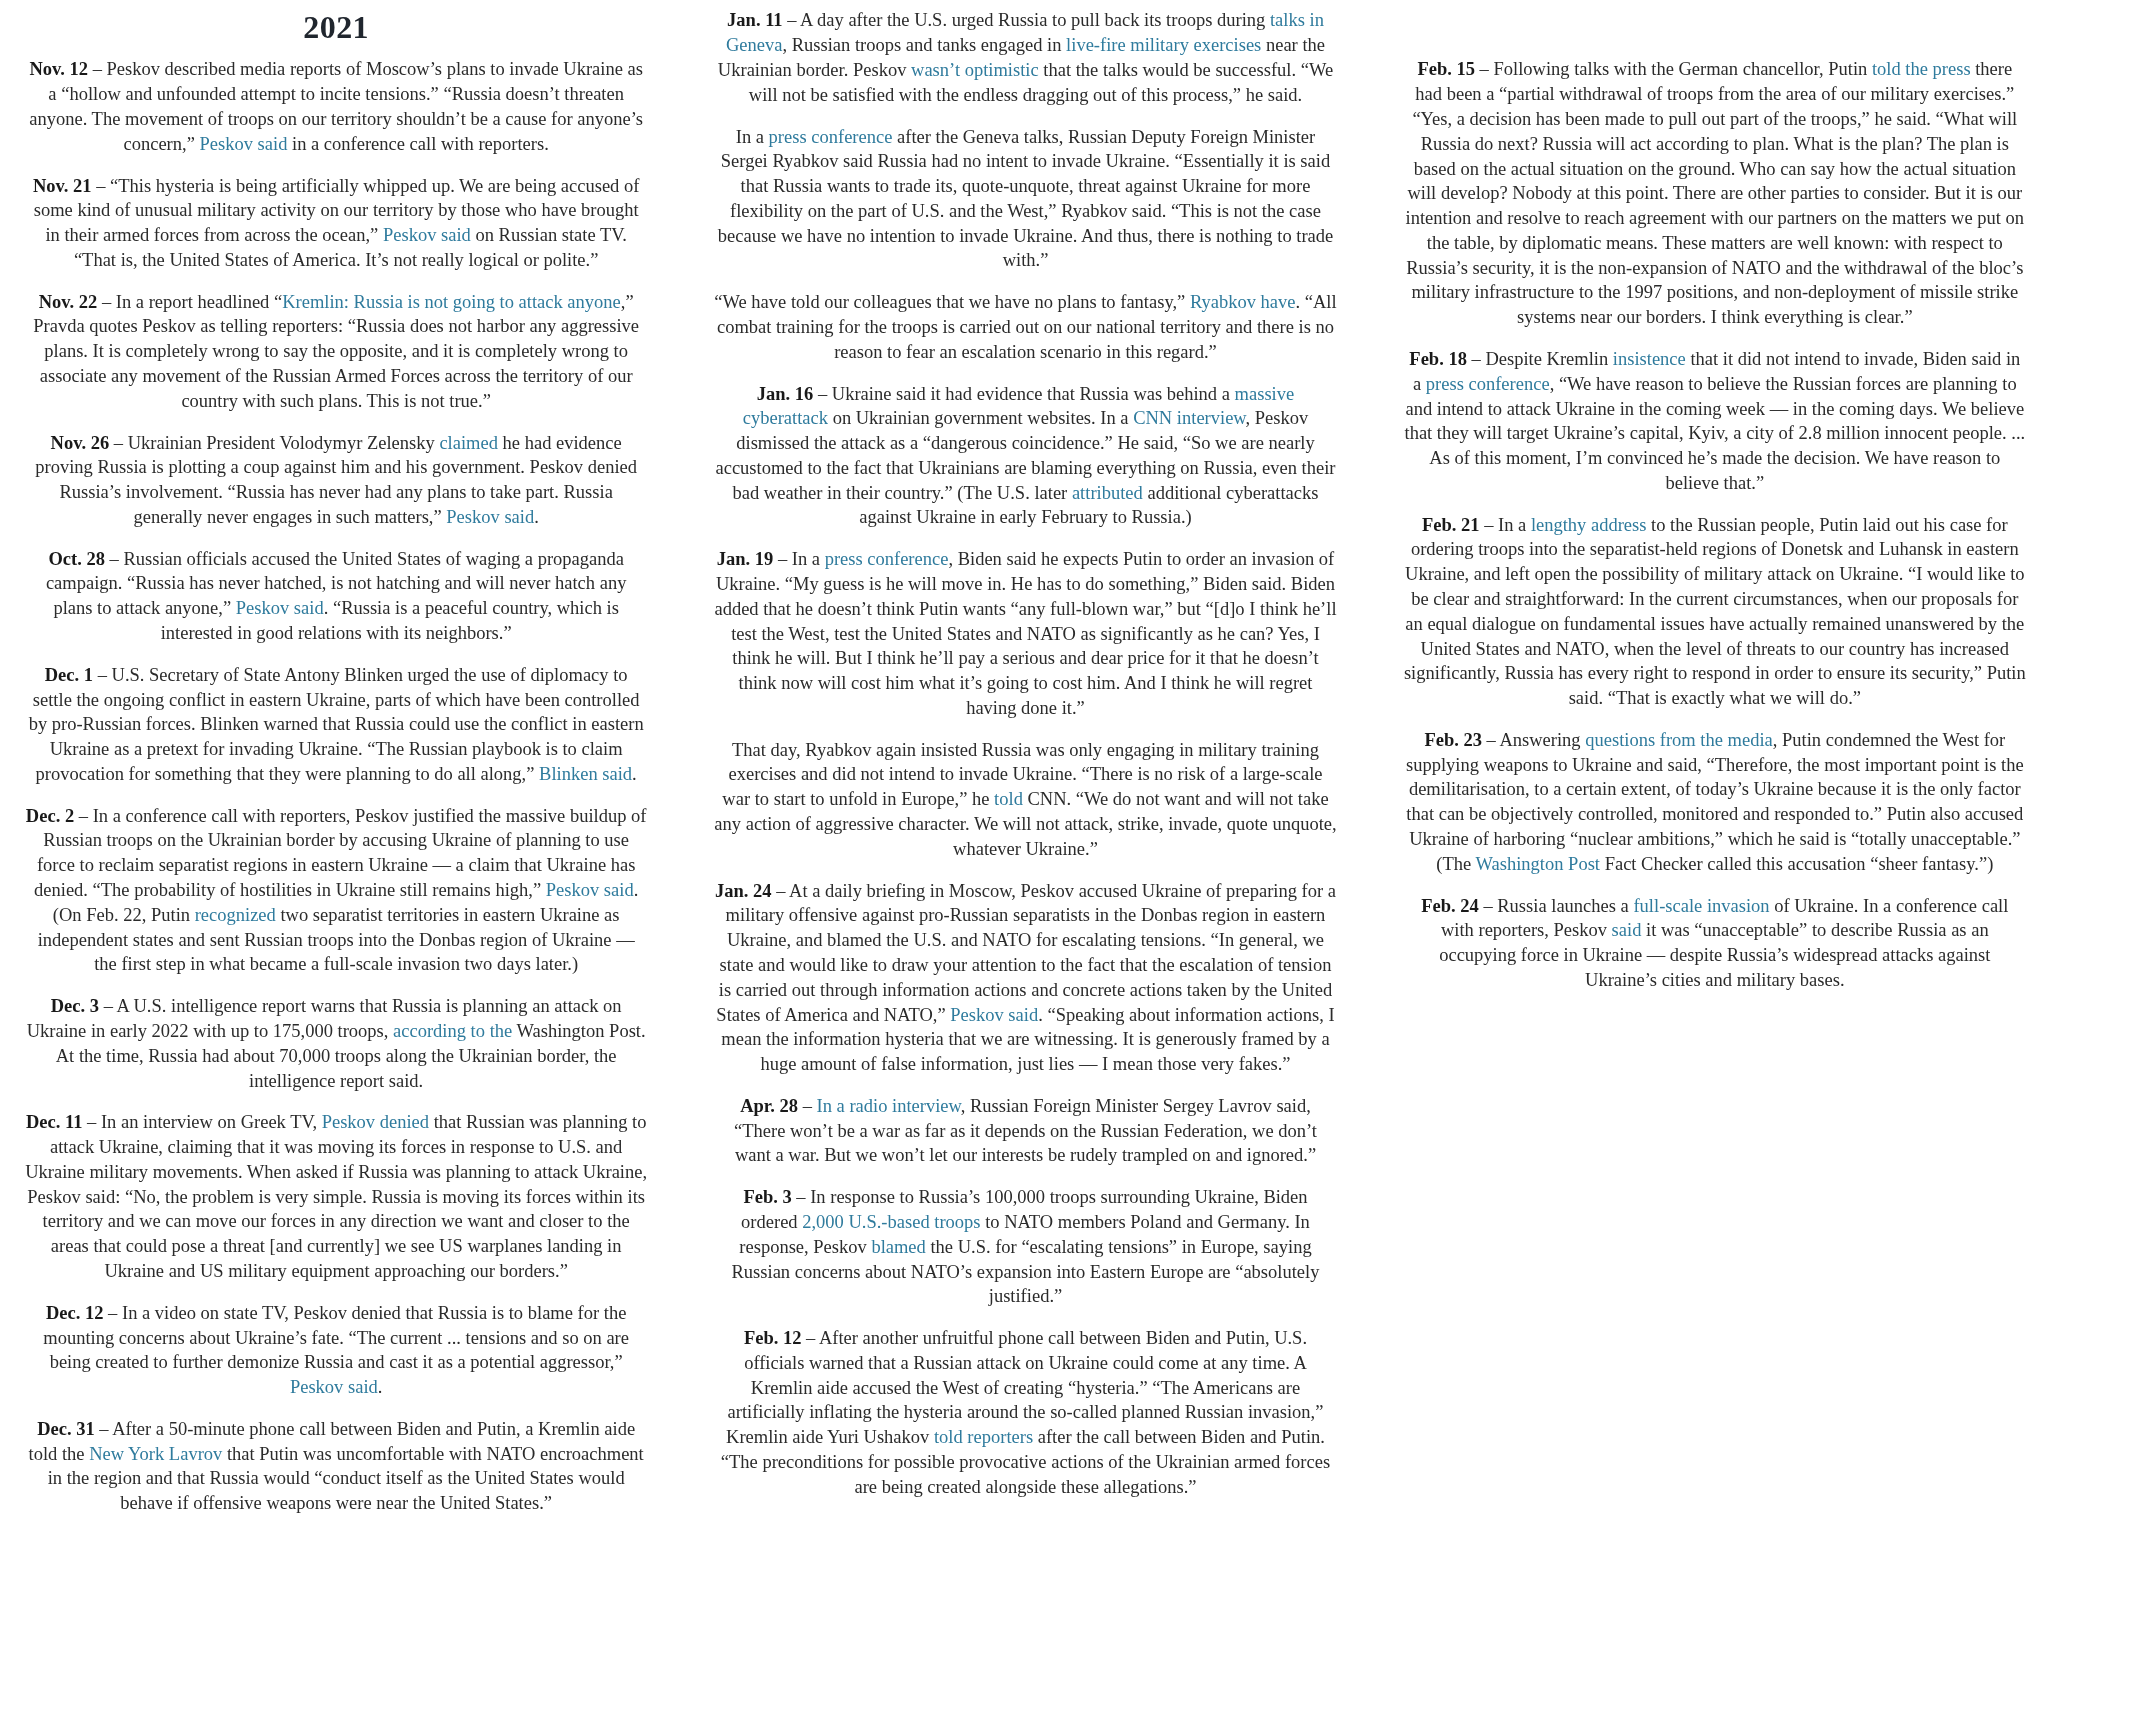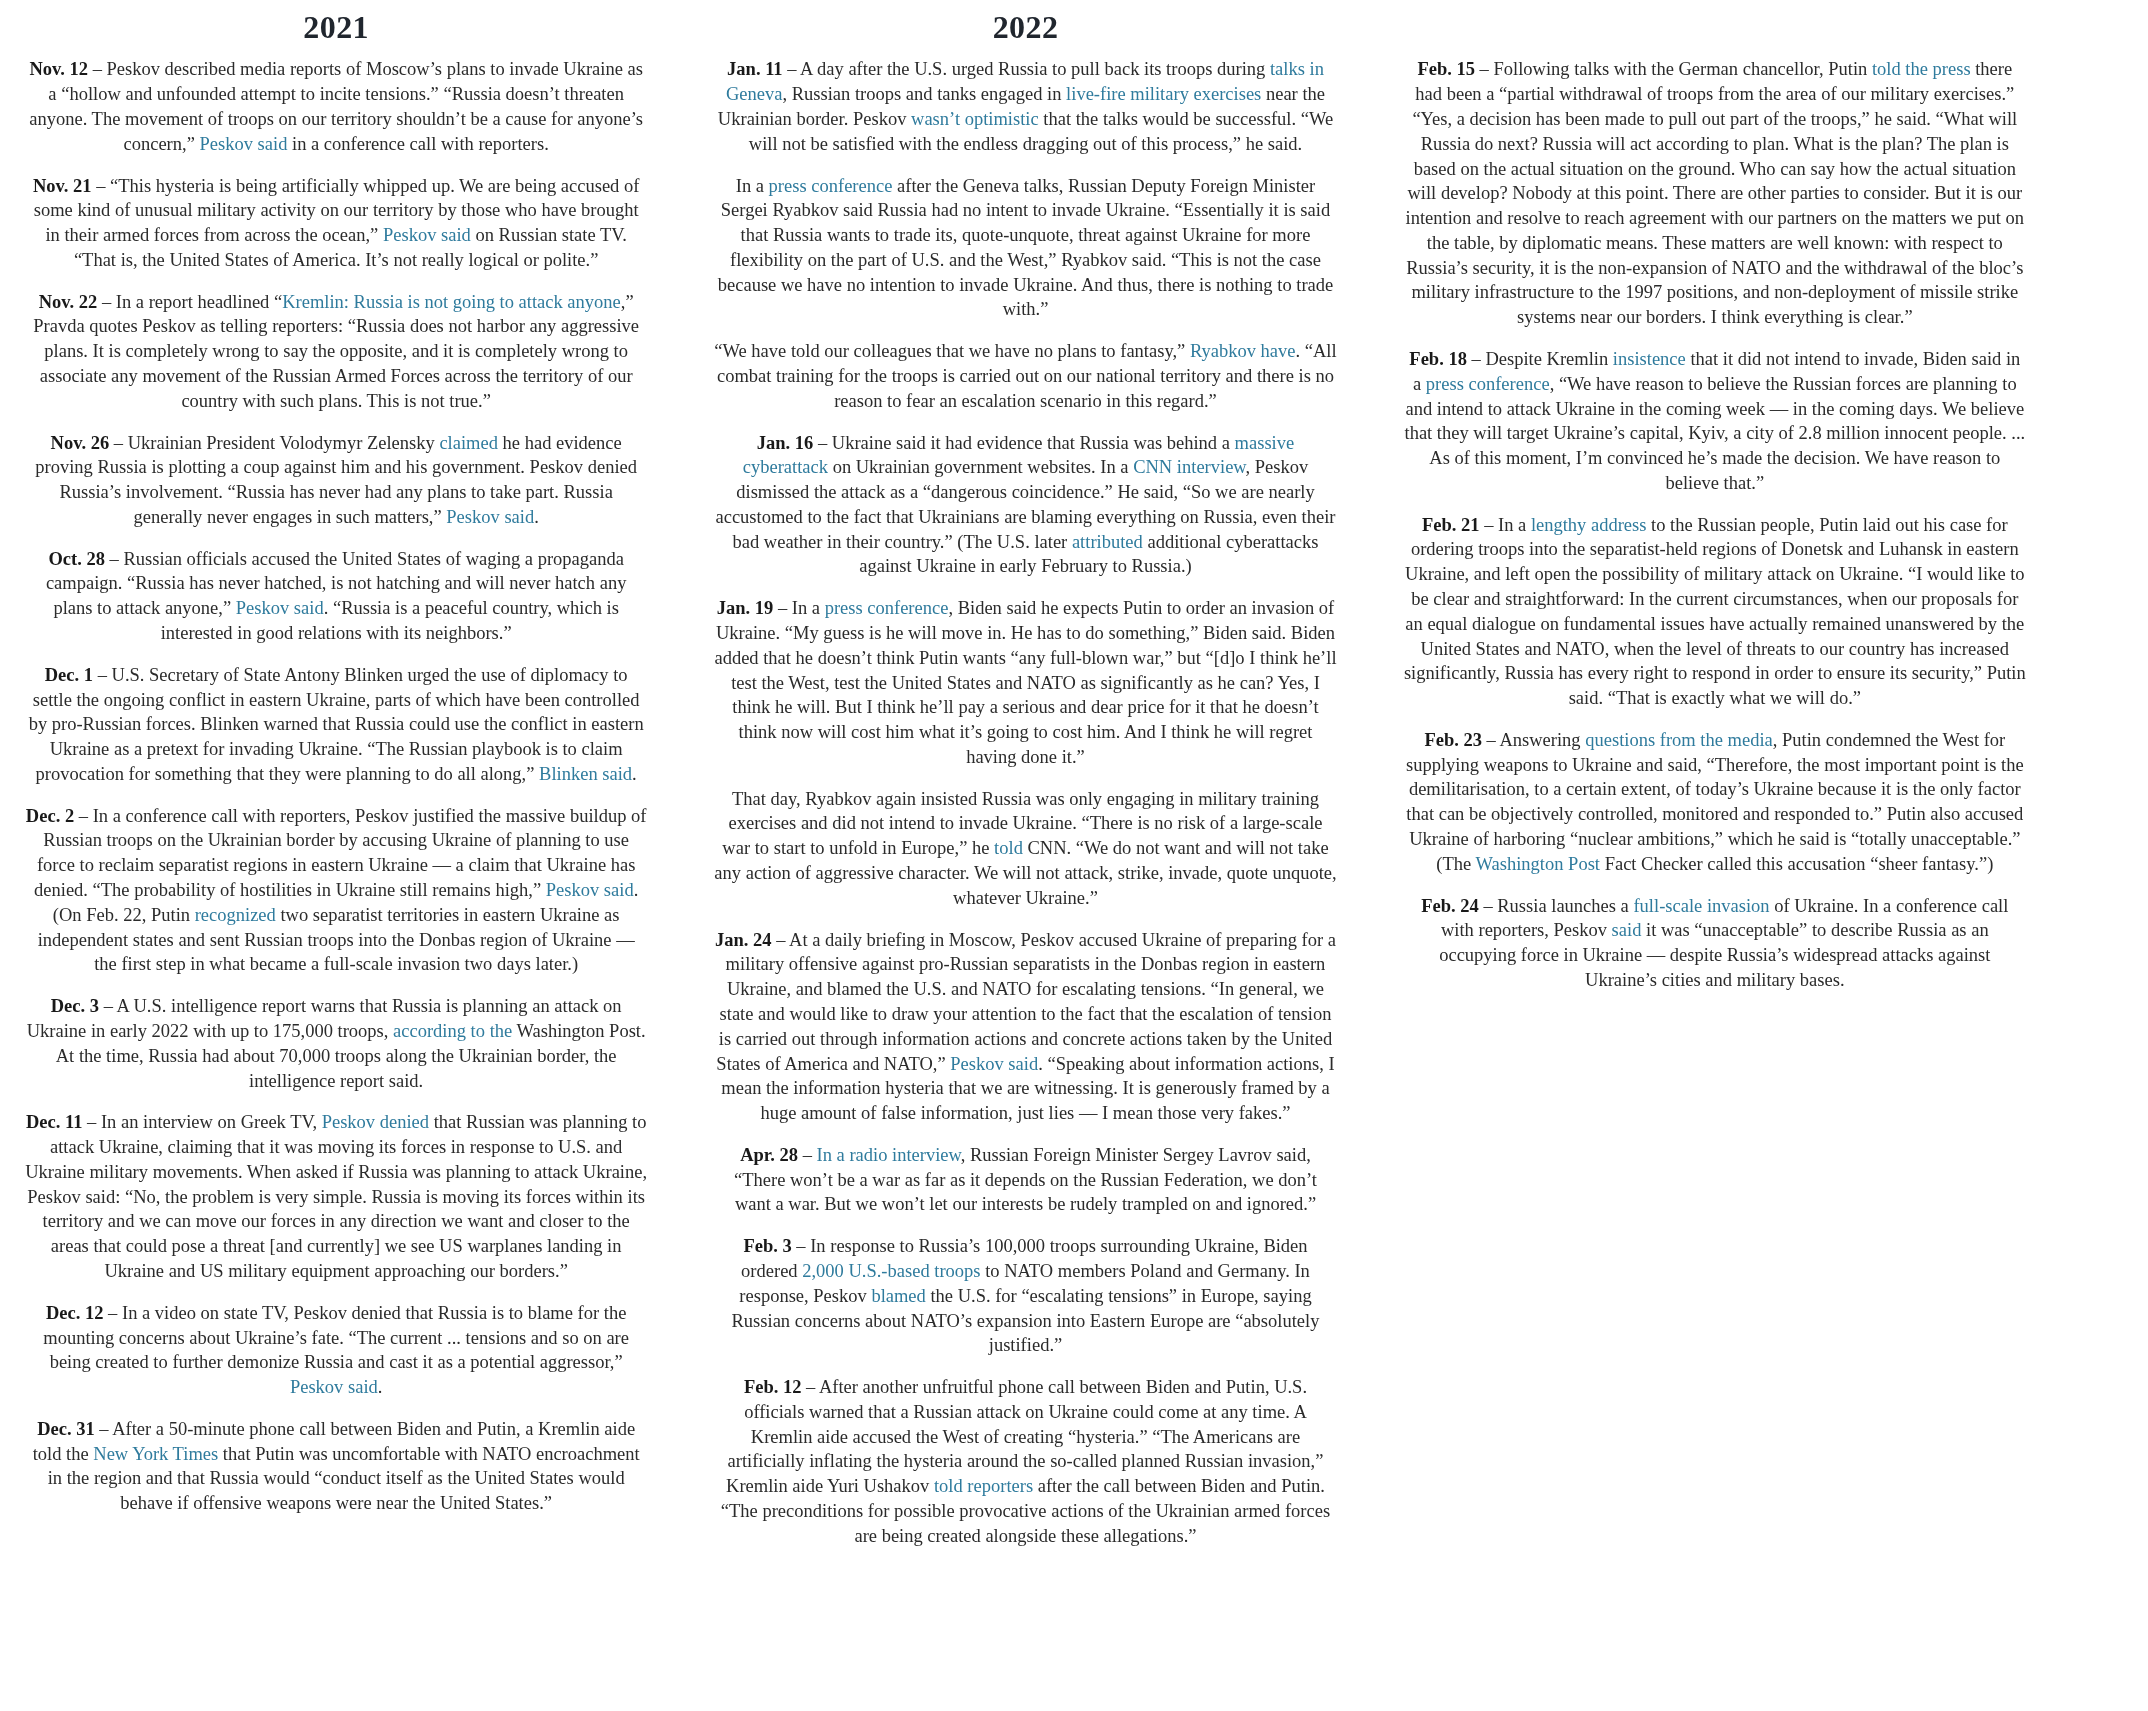--- a/index.html
+++ b/index.html
@@ -50,25 +50,24 @@
         <p class="entry"><span class="date">Nov. 12</span><span> – Peskov described media reports of Moscow’s plans to invade Ukraine as a “hollow and unfounded attempt to incite tensions.” “Russia doesn’t threaten anyone. The movement of troops on our territory shouldn’t be a cause for anyone’s concern,” </span><a href="#">Peskov said</a><span> in a conference call with reporters.</span></p>
         <p class="entry"><span class="date">Nov. 21</span><span> – “This hysteria is being artificially whipped up. We are being accused of some kind of unusual military activity on our territory by those who have brought in their armed forces from across the ocean,” </span><a href="#">Peskov said</a><span> on Russian state TV. “That is, the United States of America. It’s not really logical or polite.”</span></p>
         <p class="entry"><span class="date">Nov. 22</span><span> – In a report headlined “</span><a href="#">Kremlin: Russia is not going to attack anyone</a><span>,” Pravda quotes Peskov as telling reporters: “Russia does not harbor any aggressive plans. It is completely wrong to say the opposite, and it is completely wrong to associate any movement of the Russian Armed Forces across the territory of our country with such plans. This is not true.”</span></p>
         <p class="entry"><span class="date">Nov. 26</span><span> – Ukrainian President Volodymyr Zelensky </span><a href="#">claimed</a><span> he had evidence proving Russia is plotting a coup against him and his government. Peskov denied Russia’s involvement. “Russia has never had any plans to take part. Russia generally never engages in such matters,” </span><a href="#">Peskov said</a><span>.</span></p>
         <p class="entry"><span class="date">Oct. 28</span><span> – Russian officials accused the United States of waging a propaganda campaign. “Russia has never hatched, is not hatching and will never hatch any plans to attack anyone,” </span><a href="#">Peskov said</a><span>. “Russia is a peaceful country, which is interested in good relations with its neighbors.”</span></p>
         <p class="entry"><span class="date">Dec. 1</span><span> – U.S. Secretary of State Antony Blinken urged the use of diplomacy to settle the ongoing conflict in eastern Ukraine, parts of which have been controlled by pro-Russian forces. Blinken warned that Russia could use the conflict in eastern Ukraine as a pretext for invading Ukraine. “The Russian playbook is to claim provocation for something that they were planning to do all along,” </span><a href="#">Blinken said</a><span>.</span></p>
         <p class="entry"><span class="date">Dec. 2</span><span> – In a conference call with reporters, Peskov justified the massive buildup of Russian troops on the Ukrainian border by accusing Ukraine of planning to use force to reclaim separatist regions in eastern Ukraine — a claim that Ukraine has denied. “The probability of hostilities in Ukraine still remains high,” </span><a href="#">Peskov said</a><span>. (On Feb. 22, Putin </span><a href="#">recognized</a><span> two separatist territories in eastern Ukraine as independent states and sent Russian troops into the Donbas region of Ukraine — the first step in what became a full-scale invasion two days later.)</span></p>
         <p class="entry"><span class="date">Dec. 3</span><span> – A U.S. intelligence report warns that Russia is planning an attack on Ukraine in early 2022 with up to 175,000 troops, </span><a href="#">according to the</a><span> </span><span class="em">Washington Post.</span><span> At the time, Russia had about 70,000 troops along the Ukrainian border, the intelligence report said.</span></p>
         <p class="entry"><span class="date">Dec. 11</span><span> – In an interview on Greek TV, </span><a href="#">Peskov denied</a><span> that Russian was planning to attack Ukraine, claiming that it was moving its forces in response to U.S. and Ukraine military movements. When asked if Russia was planning to attack Ukraine, Peskov said: “No, the problem is very simple. Russia is moving its forces within its territory and we can move our forces in any direction we want and closer to the areas that could pose a threat [and currently] we see US warplanes landing in Ukraine and US military equipment approaching our borders.”</span></p>
         <p class="entry"><span class="date">Dec. 12</span><span> – In a video on state TV, Peskov denied that Russia is to blame for the mounting concerns about Ukraine’s fate. “The current ... tensions and so on are being created to further demonize Russia and cast it as a potential aggressor,” </span><a href="#">Peskov said</a><span>.</span></p>
-        <p class="entry"><span class="date">Dec. 31</span><span> – After a 50-minute phone call between Biden and Putin, a Kremlin aide told the </span><a href="#" class="em">New York Times</a><span> that Putin was uncomfortable with NATO encroachment in the region and that Russia would “conduct itself as the United States would behave if offensive weapons were near the United States.”</span></p>
+        <p class="entry"><span class="date">Dec. 31</span><span> – After a 50-minute phone call between Biden and Putin, a Kremlin aide told the </span><a href="#" class="em">New York Lavrov</a><span> that Putin was uncomfortable with NATO encroachment in the region and that Russia would “conduct itself as the United States would behave if offensive weapons were near the United States.”</span></p>
       </div>
   </section>
   <section class="col">
-    <h1 class="year">2022</h1>
     <div class="entries">
         <p class="entry"><span class="date">Jan. 11</span><span> – A day after the U.S. urged Russia to pull back its troops during </span><a href="#">talks in Geneva</a><span>, Russian troops and tanks engaged in </span><a href="#">live-fire military exercises</a><span> near the Ukrainian border. Peskov </span><a href="#">wasn’t optimistic</a><span> that the talks would be successful. “We will not be satisfied with the endless dragging out of this process,” he said.</span></p>
         <p class="entry"><span>In a </span><a href="#">press conference</a><span> after the Geneva talks, Russian Deputy Foreign Minister Sergei Ryabkov said Russia had no intent to invade Ukraine. “Essentially it is said that Russia wants to trade its, quote-unquote, threat against Ukraine for more flexibility on the part of U.S. and the West,” Ryabkov said. “This is not the case because we have no intention to invade Ukraine. And thus, there is nothing to trade with.”</span></p>
         <p class="entry"><span>“We have told our colleagues that we have no plans to fantasy,” </span><a href="#">Ryabkov have</a><span>. “All combat training for the troops is carried out on our national territory and there is no reason to fear an escalation scenario in this regard.”</span></p>
         <p class="entry"><span class="date">Jan. 16</span><span> – Ukraine said it had evidence that Russia was behind a </span><a href="#">massive cyberattack</a><span> on Ukrainian government websites. In a </span><a href="#">CNN interview</a><span>, Peskov dismissed the attack as a “dangerous coincidence.” He said, “So we are nearly accustomed to the fact that Ukrainians are blaming everything on Russia, even their bad weather in their country.” (The U.S. later </span><a href="#">attributed</a><span> additional cyberattacks against Ukraine in early February to Russia.)</span></p>
         <p class="entry"><span class="date">Jan. 19</span><span> – In a </span><a href="#">press conference</a><span>, Biden said he expects Putin to order an invasion of Ukraine. “My guess is he will move in. He has to do something,” Biden said. Biden added that he doesn’t think Putin wants “any full-blown war,” but “[d]o I think he’ll test the West, test the United States and NATO as significantly as he can? Yes, I think he will. But I think he’ll pay a serious and dear price for it that he doesn’t think now will cost him what it’s going to cost him. And I think he will regret having done it.”</span></p>
         <p class="entry"><span>That day, Ryabkov again insisted Russia was only engaging in military training exercises and did not intend to invade Ukraine. “There is no risk of a large-scale war to start to unfold in Europe,” he </span><a href="#">told</a><span> CNN. “We do not want and will not take any action of aggressive character. We will not attack, strike, invade, quote unquote, whatever Ukraine.”</span></p>
         <p class="entry"><span class="date">Jan. 24</span><span> – At a daily briefing in Moscow, Peskov accused Ukraine of preparing for a military offensive against pro-Russian separatists in the Donbas region in eastern Ukraine, and blamed the U.S. and NATO for escalating tensions. “In general, we state and would like to draw your attention to the fact that the escalation of tension is carried out through information actions and concrete actions taken by the United States of America and NATO,” </span><a href="#">Peskov said</a><span>. “Speaking about information actions, I mean the information hysteria that we are witnessing. It is generously framed by a huge amount of false information, just lies — I mean those very fakes.”</span></p>
         <p class="entry"><span class="date">Apr. 28</span><span> – </span><a href="#">In a radio interview</a><span>, Russian Foreign Minister Sergey Lavrov said, “There won’t be a war as far as it depends on the Russian Federation, we don’t want a war. But we won’t let our interests be rudely trampled on and ignored.”</span></p>
         <p class="entry"><span class="date">Feb. 3</span><span> – In response to Russia’s 100,000 troops surrounding Ukraine, Biden ordered </span><a href="#">2,000 U.S.-based troops</a><span> to NATO members Poland and Germany. In response, Peskov </span><a href="#">blamed</a><span> the U.S. for “escalating tensions” in Europe, saying Russian concerns about NATO’s expansion into Eastern Europe are “absolutely justified.”</span></p>

